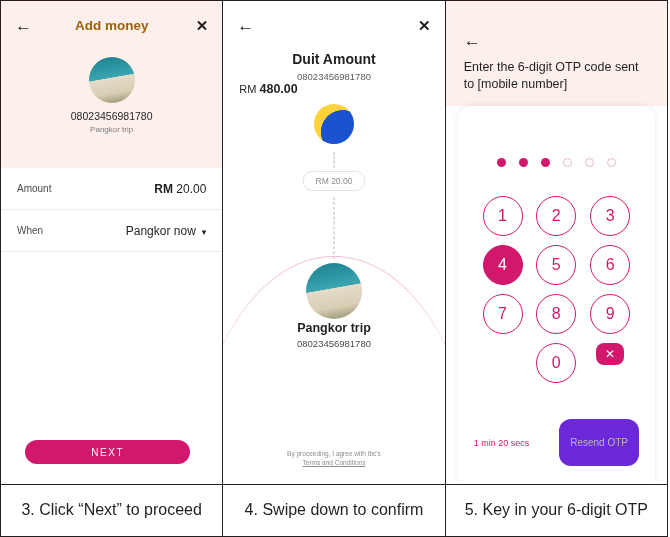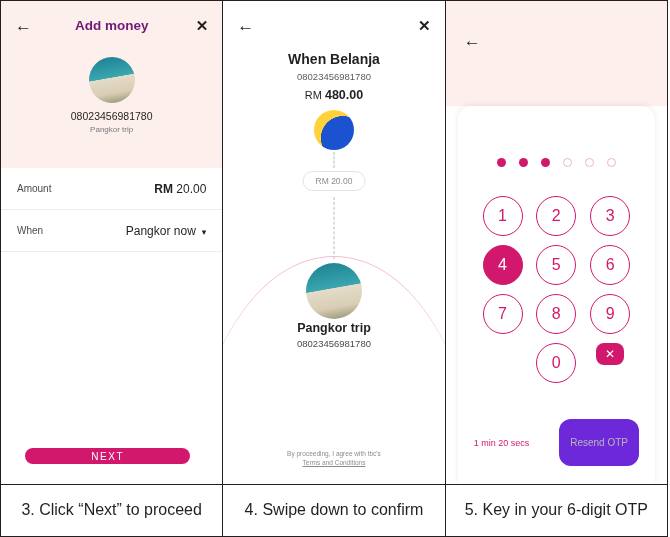--- a/index.html
+++ b/index.html
@@ -61,21 +61,21 @@
   .p1-header {
     position: relative;
     height: 48px;
     display: flex;
     align-items: center;
     justify-content: center;
   }
   .p1-title {
     font-size: 13.5px;
     font-weight: bold;
-    color: #701a75;
+    color: #a16207;
   }
   .back-arrow {
     position: absolute;
     left: 14px;
     top: 50%;
     transform: translateY(-50%);
     font-size: 17px;
     color: #231f20;
     line-height: 1;
     cursor: pointer;
@@ -140,21 +140,21 @@
   .chev {
     font-size: 9px;
     color: #231f20;
     margin-left: 6px;
   }
   .p1-next {
     position: absolute;
     left: 24px;
     right: 32px;
     bottom: 20px;
-    height: 16px;
+    height: 24px;
     background: #d2186d;
     border-radius: 20px;
     color: #ffffff;
     font-size: 10px;
     letter-spacing: 1.6px;
     display: flex;
     align-items: center;
     justify-content: center;
     cursor: pointer;
     border: none;
@@ -173,24 +173,23 @@
     color: #231f20;
     margin-top: 2px;
   }
   .p2-acct {
     text-align: center;
     font-size: 9.5px;
     color: #5d5d5d;
     margin-top: 4px;
   }
   .p2-amount {
-    text-align: center;
     font-size: 11px;
     color: #231f20;
-    margin-top: 6px;
+    padding-left: 16px;
   }
   .p2-amount b { font-size: 12.5px; }
   .p2-coin {
     width: 40px;
     height: 40px;
     margin: 8px auto 0;
     border-radius: 50%;
     background:
       radial-gradient(circle at 72% 70%, #1a52d0 0 54%, rgba(0,0,0,0) 55%),
       #ffd23c;
@@ -424,21 +423,21 @@
     <div class="caption">3. Click “Next” to proceed</div>
   </div>
 
   <div class="panel">
     <div class="screen">
       <div class="p2-header">
         <span class="back-arrow">←</span>
         <span class="close-x">✕</span>
       </div>
 
-      <div class="p2-title">When Belanja</div>
+      <div class="p2-title">Duit Amount</div>
       <div class="p2-acct">08023456981780</div>
       <div class="p2-amount"><span>RM</span> <b>480.00</b></div>
 
       <div class="p2-coin"></div>
 
       <div class="p2-dash" style="top:151px;height:16px;"></div>
       <div class="p2-pill">RM 20.00</div>
       <div class="p2-dash" style="top:196px;height:62px;"></div>
 
       <div class="p2-arc"></div>
@@ -451,20 +450,21 @@
         <div class="lnk">Terms and Conditions</div>
       </div>
     </div>
     <div class="caption">4. Swipe down to confirm</div>
   </div>
 
   <div class="panel">
     <div class="screen">
       <div class="p3-top">
         <span class="p3-back">←</span>
+        <div class="p3-prompt">Enter the 6-digit OTP code sent to [mobile number]</div>
       </div>
 
       <div class="p3-card">
         <div class="p3-dots">
           <span class="dot filled"></span>
           <span class="dot filled"></span>
           <span class="dot filled"></span>
           <span class="dot empty"></span>
           <span class="dot empty"></span>
           <span class="dot empty"></span>

